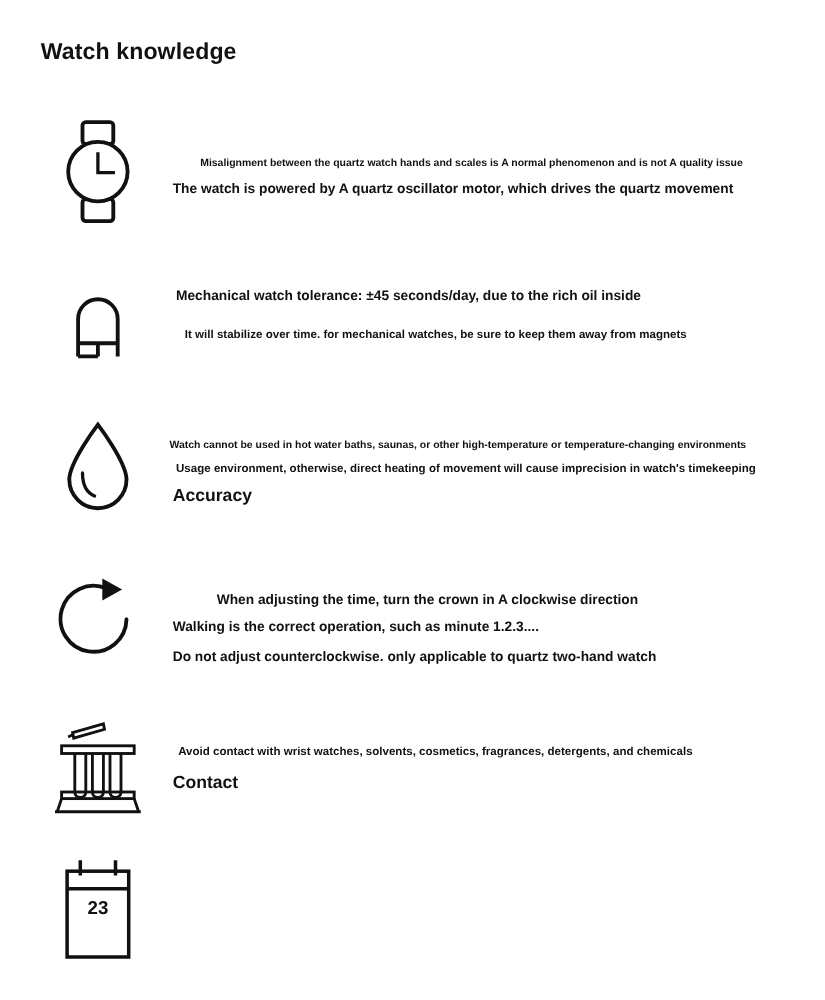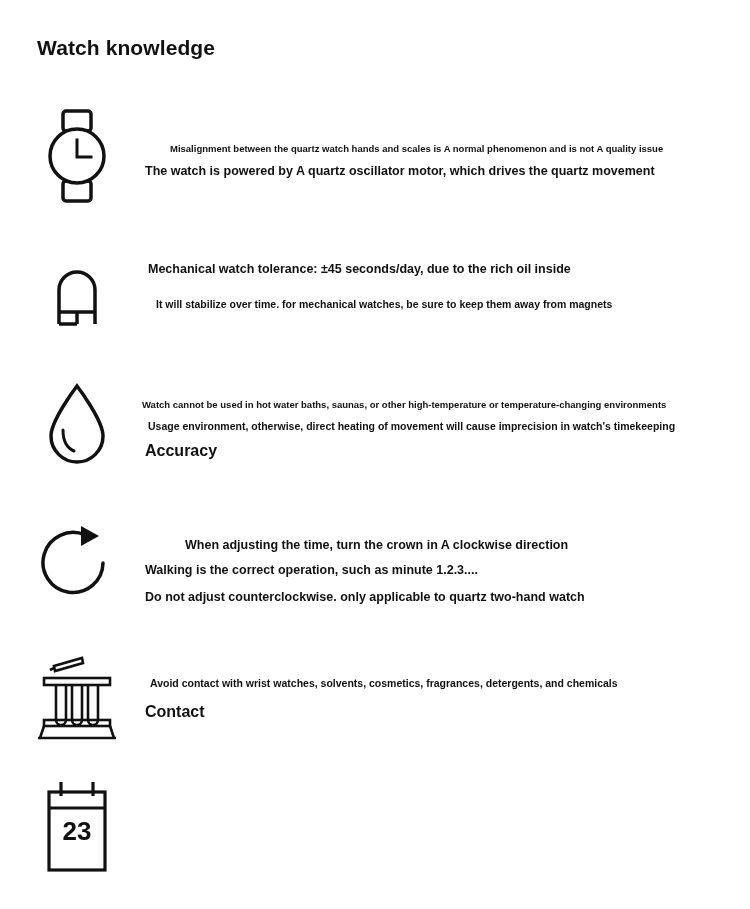--- a/index.html
+++ b/index.html
@@ -26,21 +26,21 @@
     top: 36px;
     font-size: 21px;
     font-weight: bold;
     letter-spacing: 0.1px;
     color: #111111;
     text-align: right;
   }
 
   .section {
     position: absolute;
-    left: 0;
+    left: 12px;
     width: 604px;
   }
   .icon-box {
     position: absolute;
     left: 32px;
     top: 0;
     width: 90px;
     display: flex;
     align-items: center;
     justify-content: center;
@@ -102,21 +102,21 @@
   #sec-date .l0 { margin-left: 70px; }
   #sec-date .l1 { margin-left: 15px; margin-top: 5px; }
 
   .icon-svg { display: block; }
   .date-num {
     position: absolute;
     left: 0;
     right: 0;
     top: 36px;
     text-align: center;
-    font-size: 26px;
+    font-size: 17px;
     font-weight: bold;
     color: #111111;
     font-family: "Liberation Sans", sans-serif;
   }
   .date-icon-wrap { position: relative; width: 72px; height: 100px; }
 </style>
 </head>
 <body>
 
 <div class="page">

